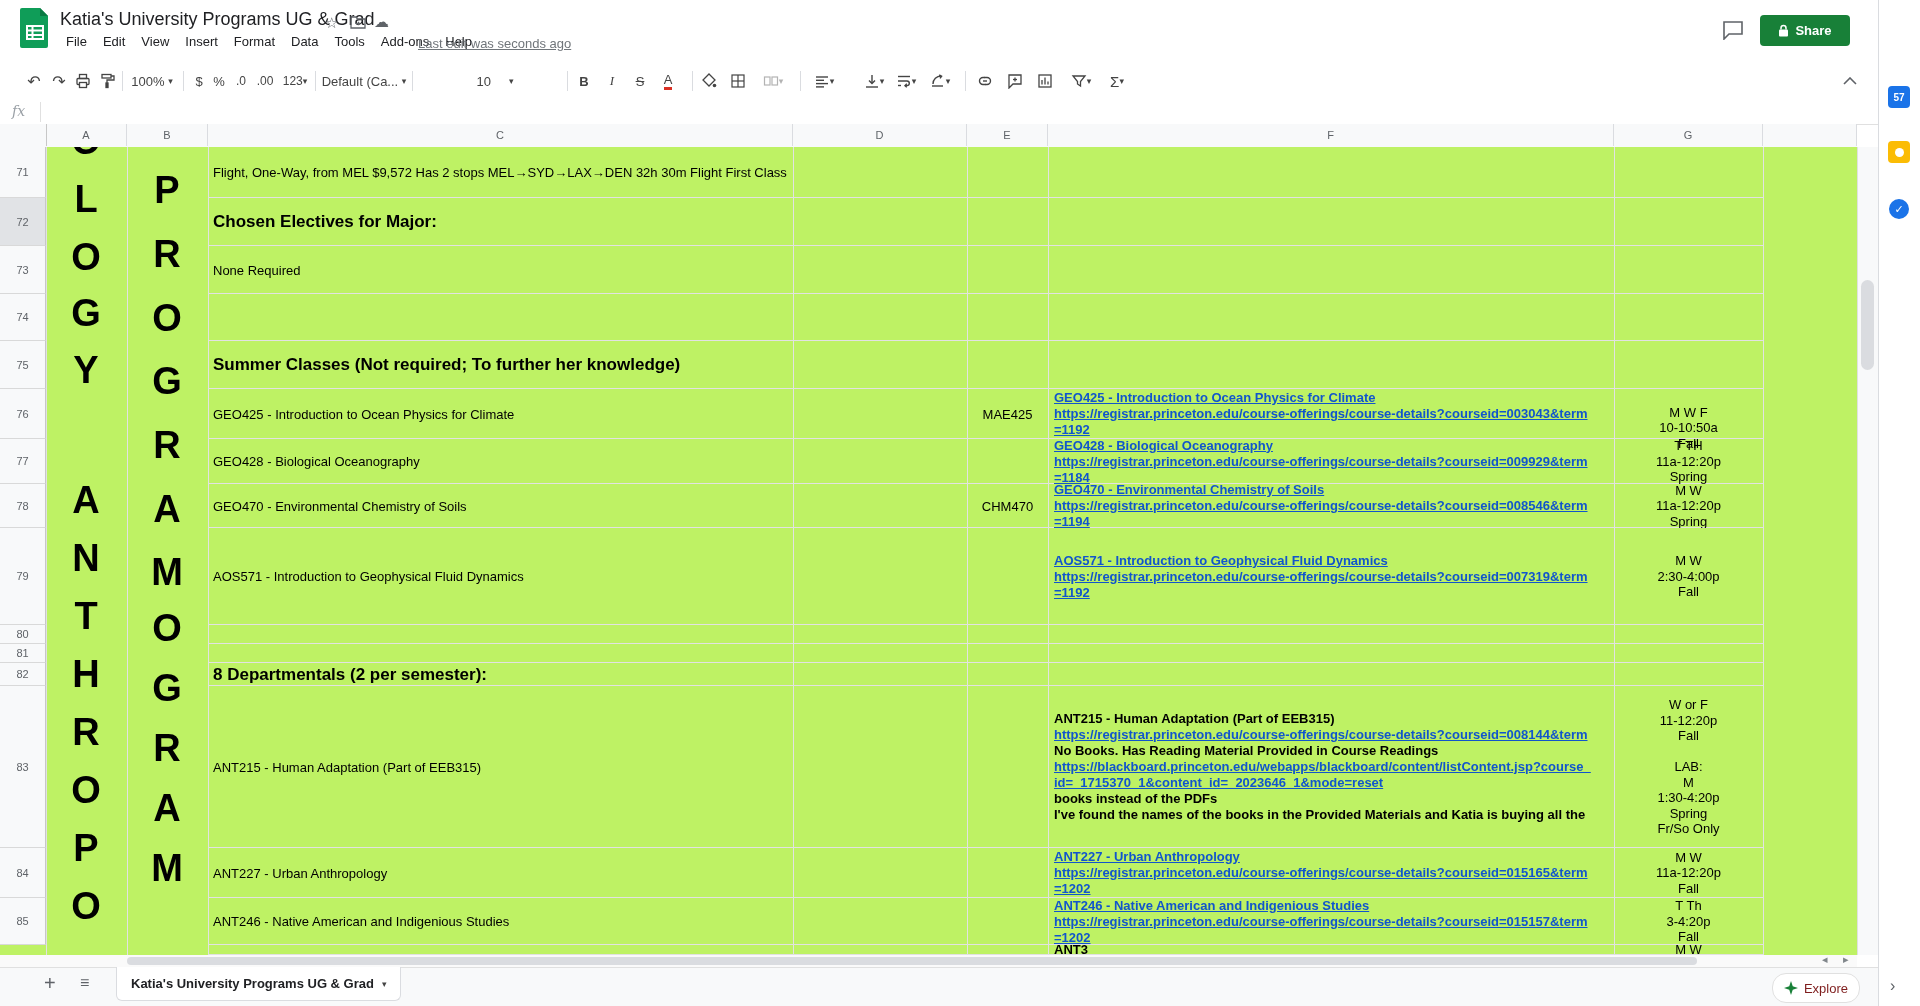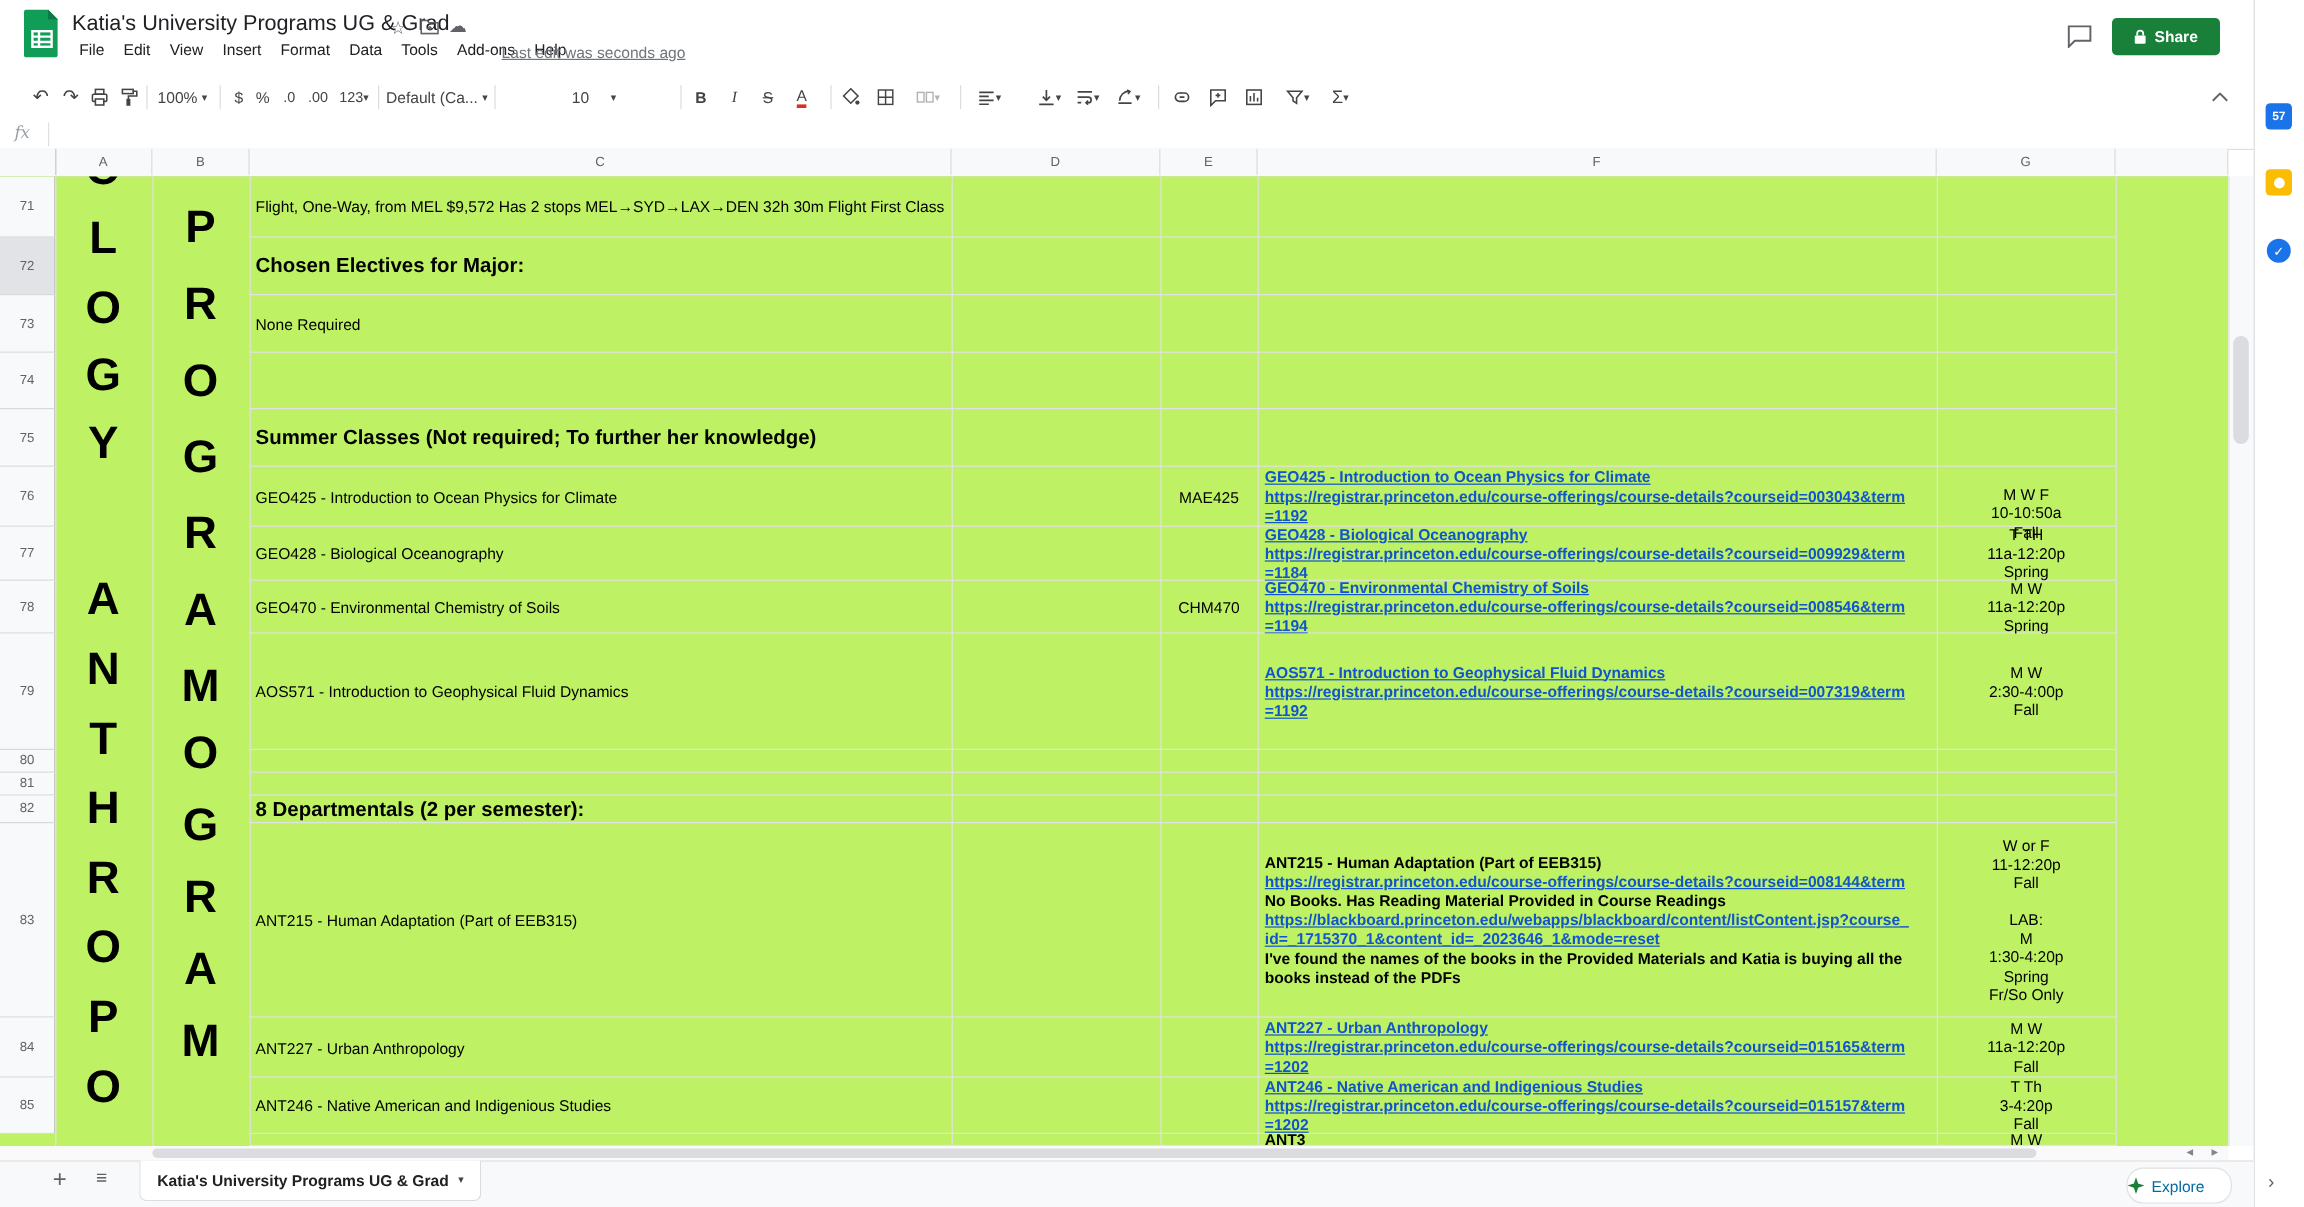--- a/index.html
+++ b/index.html
@@ -65,21 +65,21 @@
   #tasks-circle{width:20px;height:20px;border-radius:50%;background:#1a73e8;color:#fff;font-size:11px;
                 display:flex;align-items:center;justify-content:center;}
   
   #tabbar{left:0;top:967px;width:1878px;height:39px;background:#f8f9fa;border-top:1px solid #e0e0e0;}
   #add-sheet{left:44px;top:972px;font-size:20px;color:#5f6368;}
   #all-sheets{left:80px;top:974px;font-size:16px;color:#5f6368;}
   #sheet-tab{left:116px;top:967px;height:33px;background:#fff;border:1px solid #dadce0;border-top:none;
              border-radius:0 0 6px 6px;display:flex;align-items:center;gap:8px;padding:0 14px;
              font-size:13px;font-weight:bold;color:#202124;}
   #explore-btn{left:1772px;top:973px;width:86px;height:28px;background:#fff;border:1px solid #e0e0e0;border-radius:14px;
-               display:flex;align-items:center;justify-content:flex-start;gap:6px;font-size:13px;color:#0369a1;}
+               display:flex;align-items:center;justify-content:center;gap:6px;font-size:13px;color:#7f1d1d;}
   #panel-expand{left:1890px;top:977px;font-size:16px;color:#5f6368;}
 </style>
 </head>
 <body>
 
 <div class="abs" id="titlebar">
   <svg class="abs" id="logo" viewBox="0 0 30 40">
     <path d="M2 0 h18 l8 8 v30 a2 2 0 0 1 -2 2 h-24 a2 2 0 0 1 -2 -2 v-36 a2 2 0 0 1 2 -2 z" fill="#0f9d58"></path>
     <path d="M20 0 l8 8 h-8 z" fill="#0a7a43"></path>
     <g stroke="#fff" stroke-width="2" fill="none">
@@ -341,22 +341,22 @@
     <div class="cell cellC heading" style="left: 209px; top: 516px; width: 583px; height: 23px;">8 Departmentals (2 per semester):</div>
     <div class="rowhead" style="top: 539px; height: 161px;">83</div>
     <div class="hline" style="top: 700px;"></div>
     <div class="cell cellC" style="left: 209px; top: 539px; width: 583px; height: 162px;">ANT215 - Human Adaptation (Part of EEB315)</div>
     <div class="cell cellF" style="left: 1049px; top: 539px; width: 560px; height: 162px;">
       <div>ANT215 - Human Adaptation (Part of EEB315)</div>
       <div class="flink">https://registrar.princeton.edu/course-offerings/course-details?courseid=008144&amp;term</div>
       <div>No Books. Has Reading Material Provided in Course Readings</div>
       <div class="flink">https://blackboard.princeton.edu/webapps/blackboard/content/listContent.jsp?course_</div>
       <div class="flink">id=_1715370_1&amp;content_id=_2023646_1&amp;mode=reset</div>
+      <div>books instead of the PDFs</div>
       <div>I've found the names of the books in the Provided Materials and Katia is buying all the</div>
-      <div>books instead of the PDFs</div>
     </div>
     <div class="cell cellG" style="left: 1615px; top: 539px; width: 147px; height: 162px;">
       <div>W or F</div>
       <div>11-12:20p</div>
       <div>Fall</div>
       <div>&nbsp;</div>
       <div>LAB:</div>
       <div>M</div>
       <div>1:30-4:20p</div>
       <div>Spring</div>

